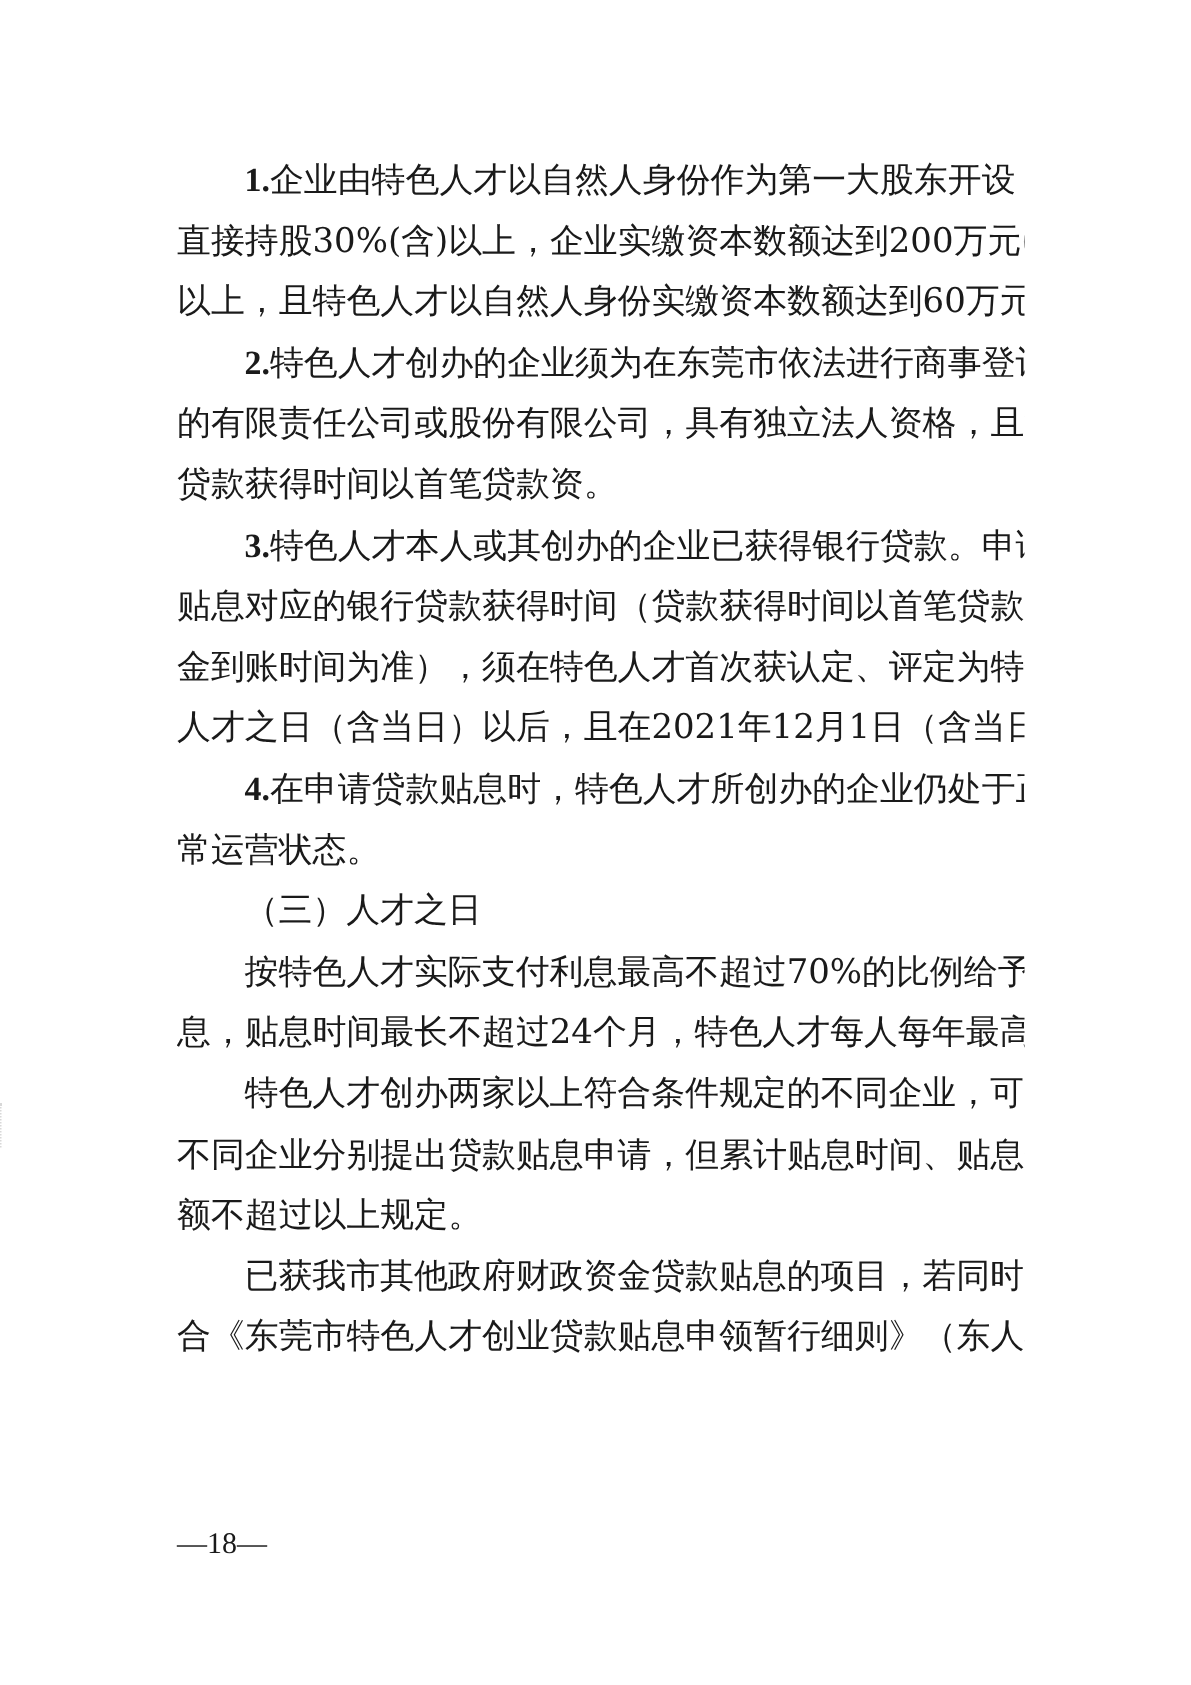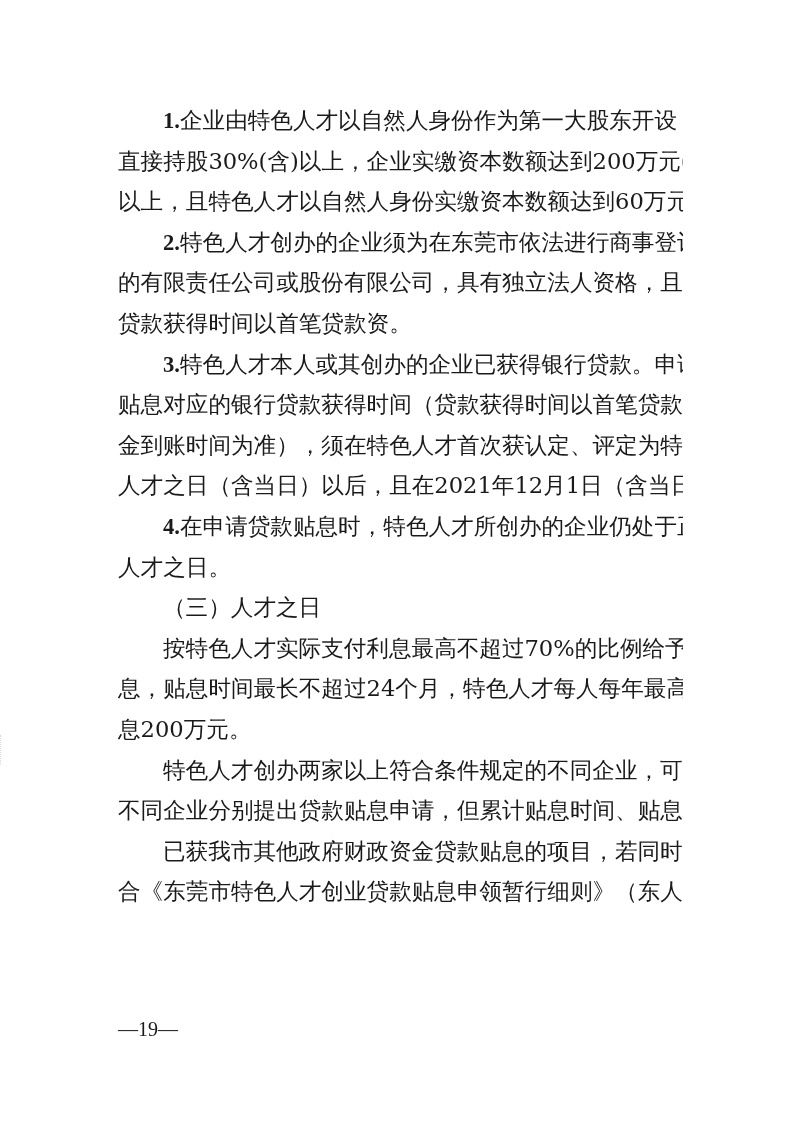--- a/index.html
+++ b/index.html
@@ -32,29 +32,29 @@
     <div class="line indent"><span class="num">2.</span><span>特色人才创办的企业须为在东莞市依法进行商事登记</span></div>
     <div class="line">的有限责任公司或股份有限公司，具有独立法人资格，且法</div>
     <div class="line last">贷款获得时间以首笔贷款资。</div>
 
     <div class="line indent"><span class="num">3.</span><span>特色人才本人或其创办的企业已获得银行贷款。申请</span></div>
     <div class="line">贴息对应的银行贷款获得时间（贷款获得时间以首笔贷款资</div>
     <div class="line">金到账时间为准），须在特色人才首次获认定、评定为特色</div>
     <div class="line">人才之日（含当日）以后，且在2021年12月1日（含当日）</div>
 
     <div class="line indent"><span class="num">4.</span><span>在申请贷款贴息时，特色人才所创办的企业仍处于正</span></div>
-    <div class="line last">人才之日。</div>
+    <div class="line last">常运营状态。</div>
 
     <div class="line indent last">（三）人才之日</div>
 
     <div class="line indent">按特色人才实际支付利息最高不超过70%的比例给予贴</div>
     <div class="line">息，贴息时间最长不超过24个月，特色人才每人每年最高贴</div>
-    <div class="line last">息200万元。</div>
 
     <div class="line indent">特色人才创办两家以上符合条件规定的不同企业，可以</div>
     <div class="line">不同企业分别提出贷款贴息申请，但累计贴息时间、贴息金</div>
+    <div class="line last">额不超过以上规定。</div>
 
     <div class="line indent">已获我市其他政府财政资金贷款贴息的项目，若同时符</div>
     <div class="line">合《东莞市特色人才创业贷款贴息申领暂行细则》（东人社</div>
   </div>
 
-  <div class="pagenum">—19—</div>
+  <div class="pagenum">—18—</div>
 </div>
 
 </body></html>

